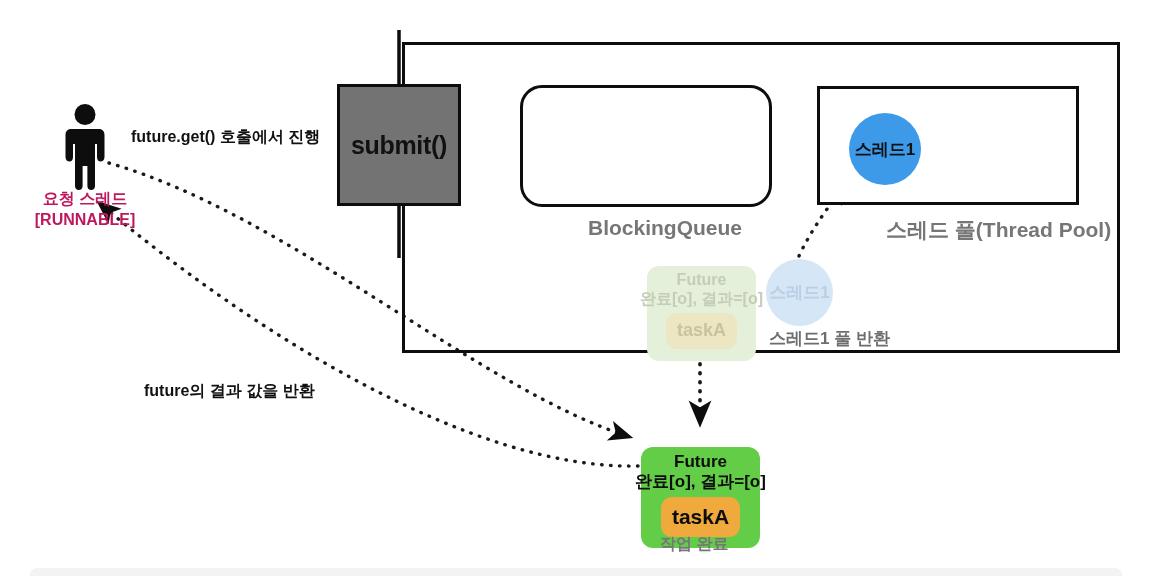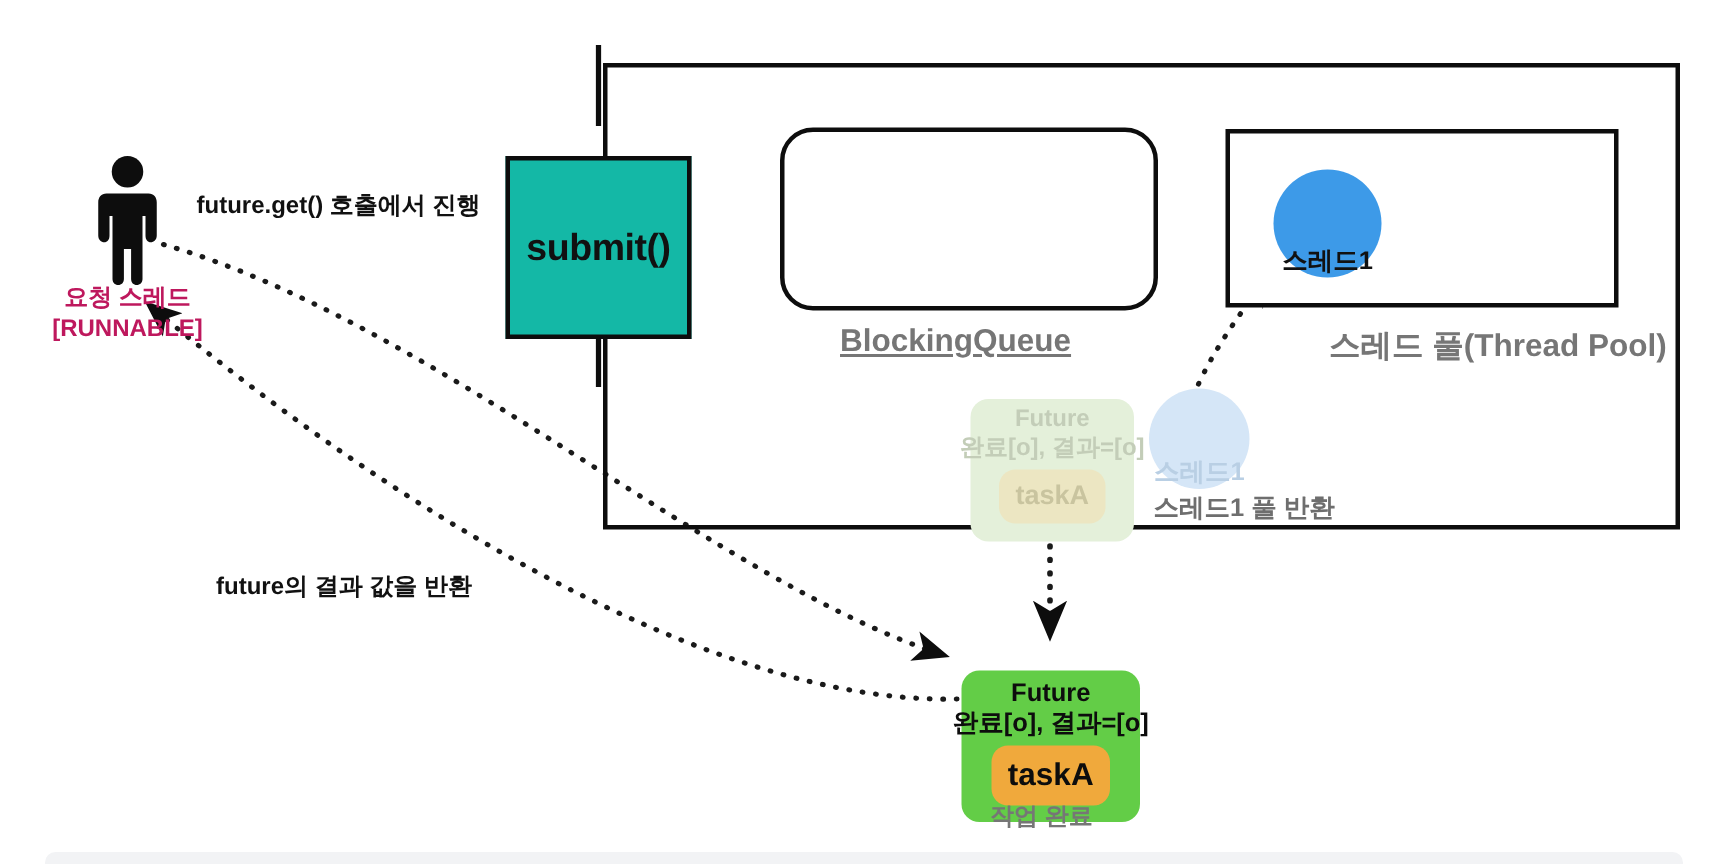--- a/index.html
+++ b/index.html
@@ -44,26 +44,25 @@
     box-sizing: border-box;
   }
 
   .submit-box {
     position: absolute;
     left: 337px;
     top: 84px;
     width: 124px;
     height: 122px;
     border: 3.5px solid #0d0d0d;
-    background: #14b8a6;
+    background: #737373;
     box-sizing: border-box;
     display: flex;
     align-items: center;
     justify-content: center;
-    margin-top: 20px;
   }
   .submit-box .label {
     font-size: 25px;
     font-weight: 700;
     color: #111111;
     letter-spacing: -0.3px;
   }
 
   .queue-box {
     position: absolute;
@@ -96,21 +95,21 @@
     color: #767676;
     white-space: nowrap;
   }
   .caption-sm {
     position: absolute;
     font-size: 17px;
     font-weight: 700;
     color: #6e6e6e;
     white-space: nowrap;
   }
-  .caption-queue { left: 560px; top: 216px; text-decoration: underline; }
+  .caption-queue { left: 588px; top: 216px; }
   .caption-pool  { left: 842px; top: 216px; margin-left: 44px; }
   .caption-exec  { left: 592px; top: 367px; font-size: 22px; color: #6f6f6f; }
   .caption-return{ left: 769px; top: 327px; }
   .caption-done  { left: 660px; top: 534px; font-size: 16px; color: #767676; }
 
   
   .person {
     position: absolute;
     left: 62px;
     top: 104px;
@@ -139,21 +138,21 @@
     white-space: nowrap;
   }
   .annot-getcall { left: 131px; top: 127px; }
   .annot-retval  { left: 144px; top: 381px; }
 
   
   .thread-circle {
     position: absolute;
     border-radius: 50%;
     display: flex;
-    align-items: flex-end;
+    align-items: center;
     justify-content: center;
     font-size: 17px;
     font-weight: 700;
   }
   .thread-active {
     left: 849px;
     top: 113px;
     width: 72px;
     height: 72px;
     background: #3d9ae8;

